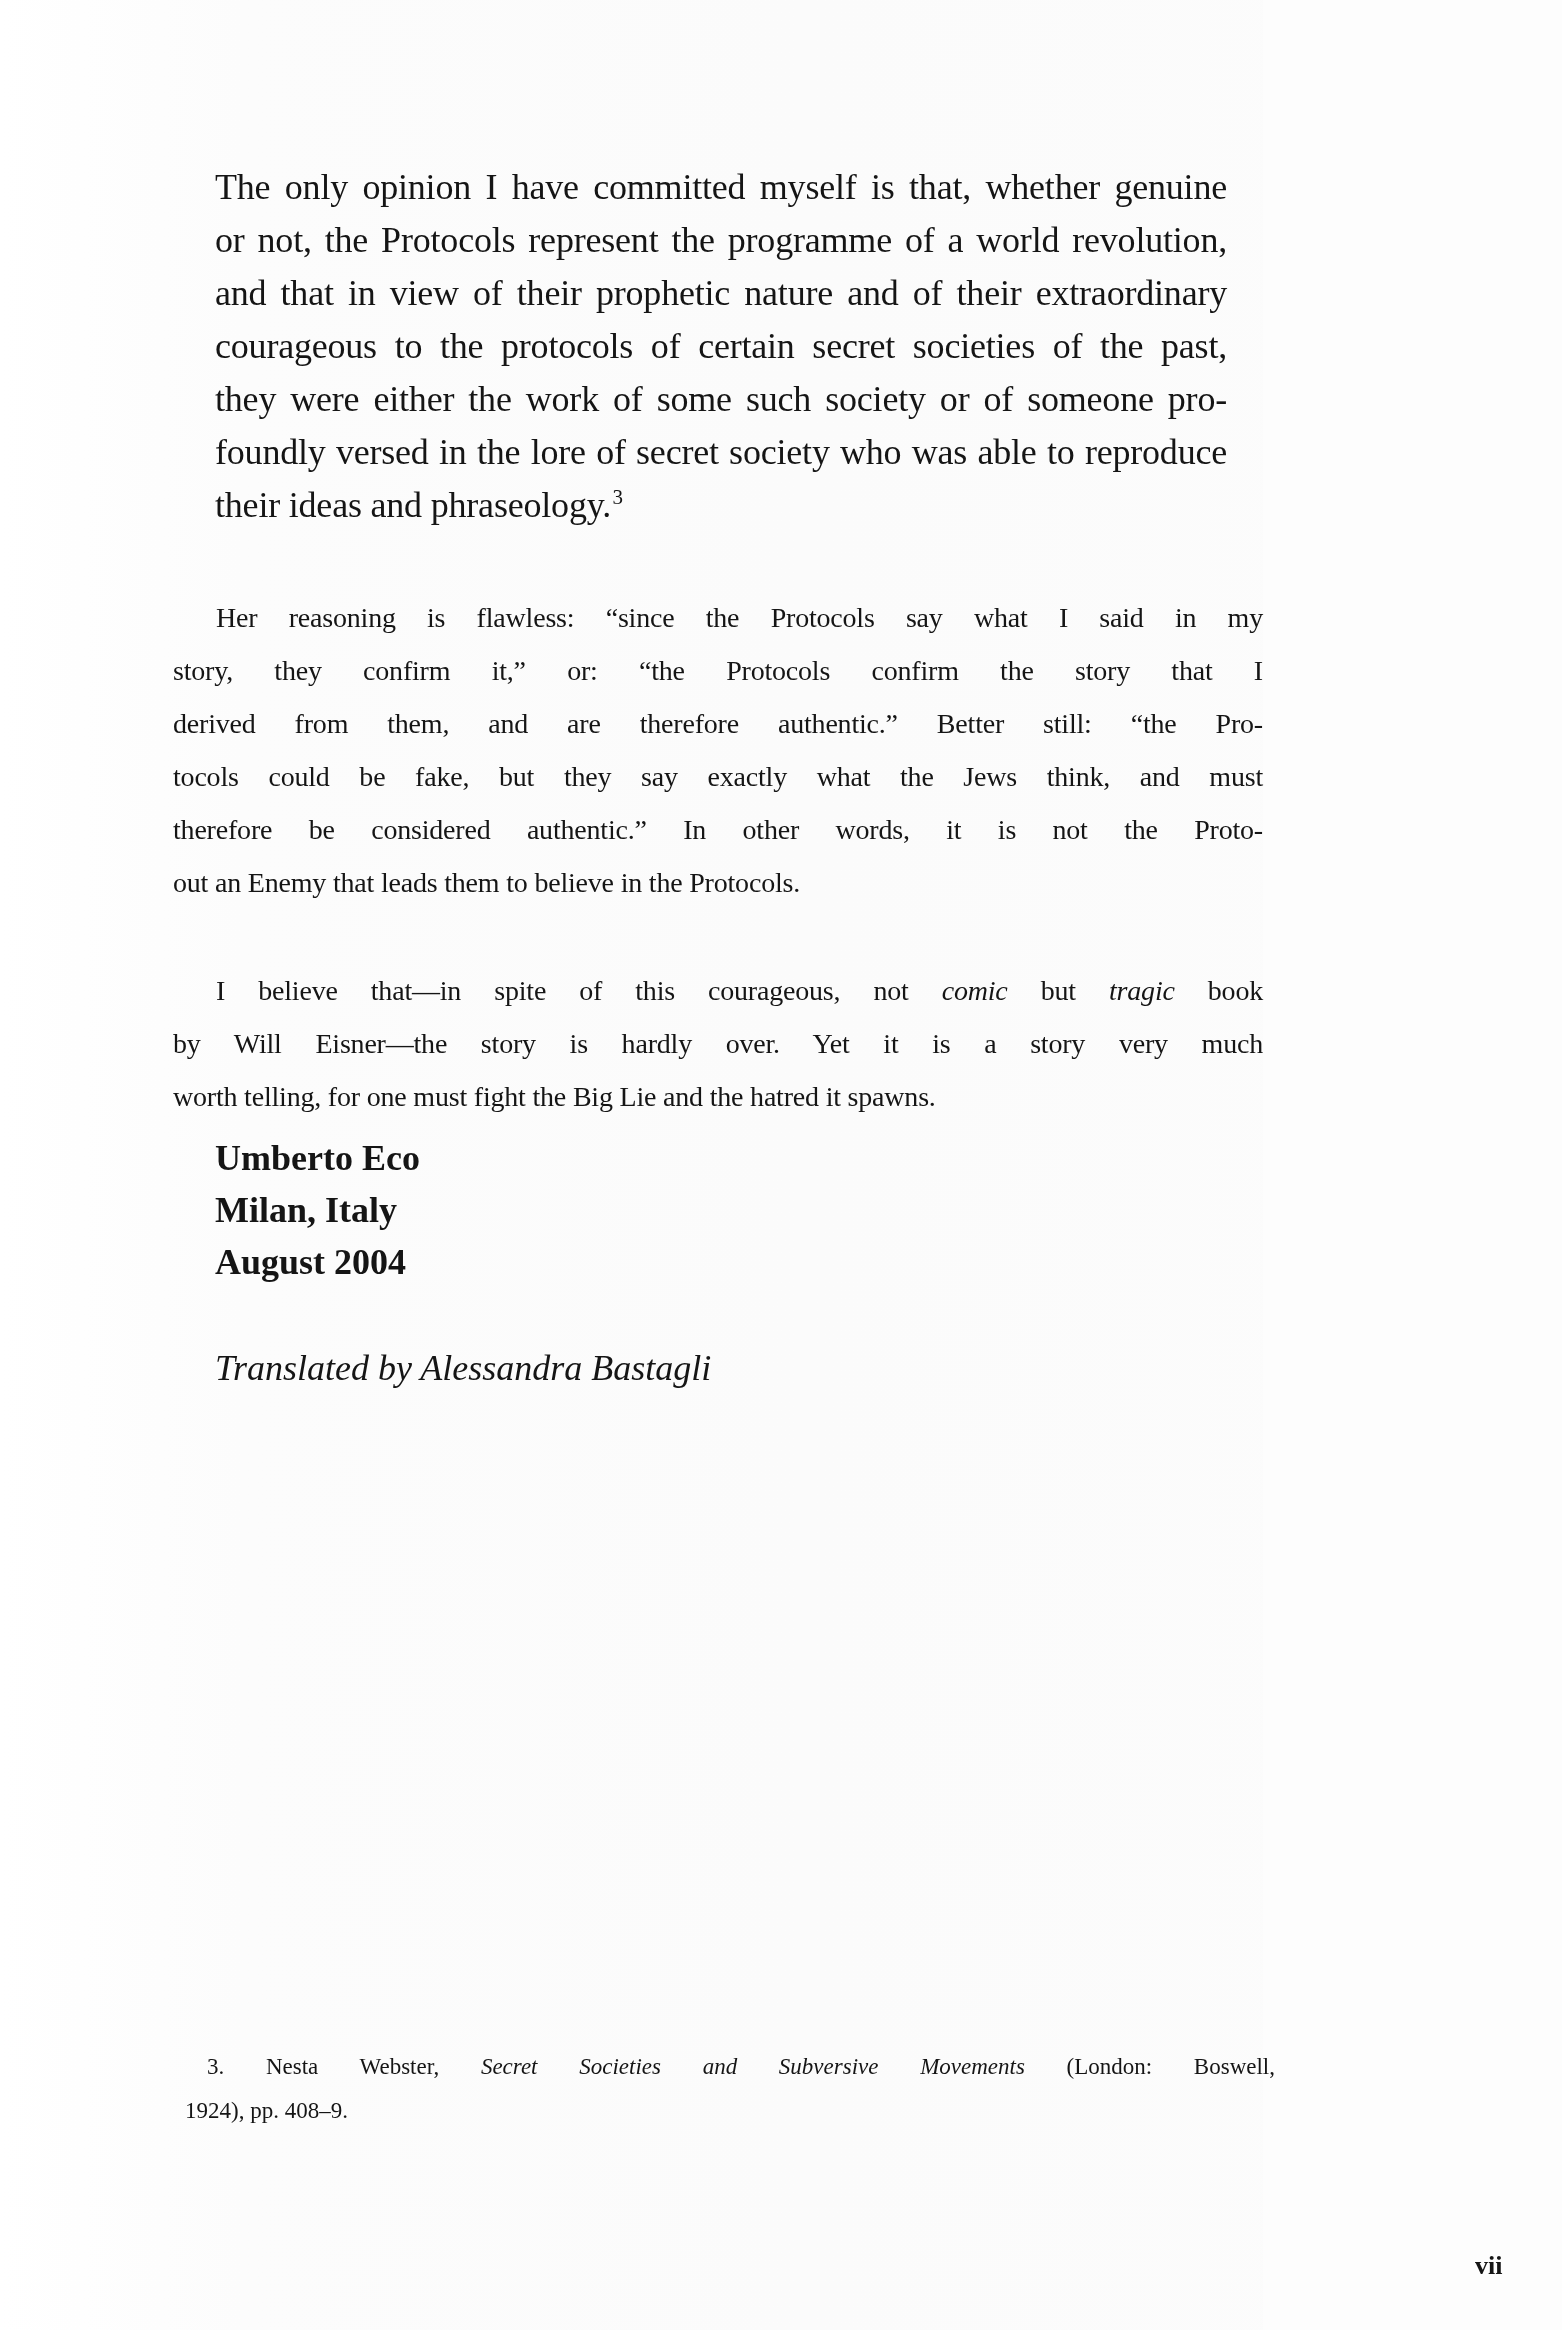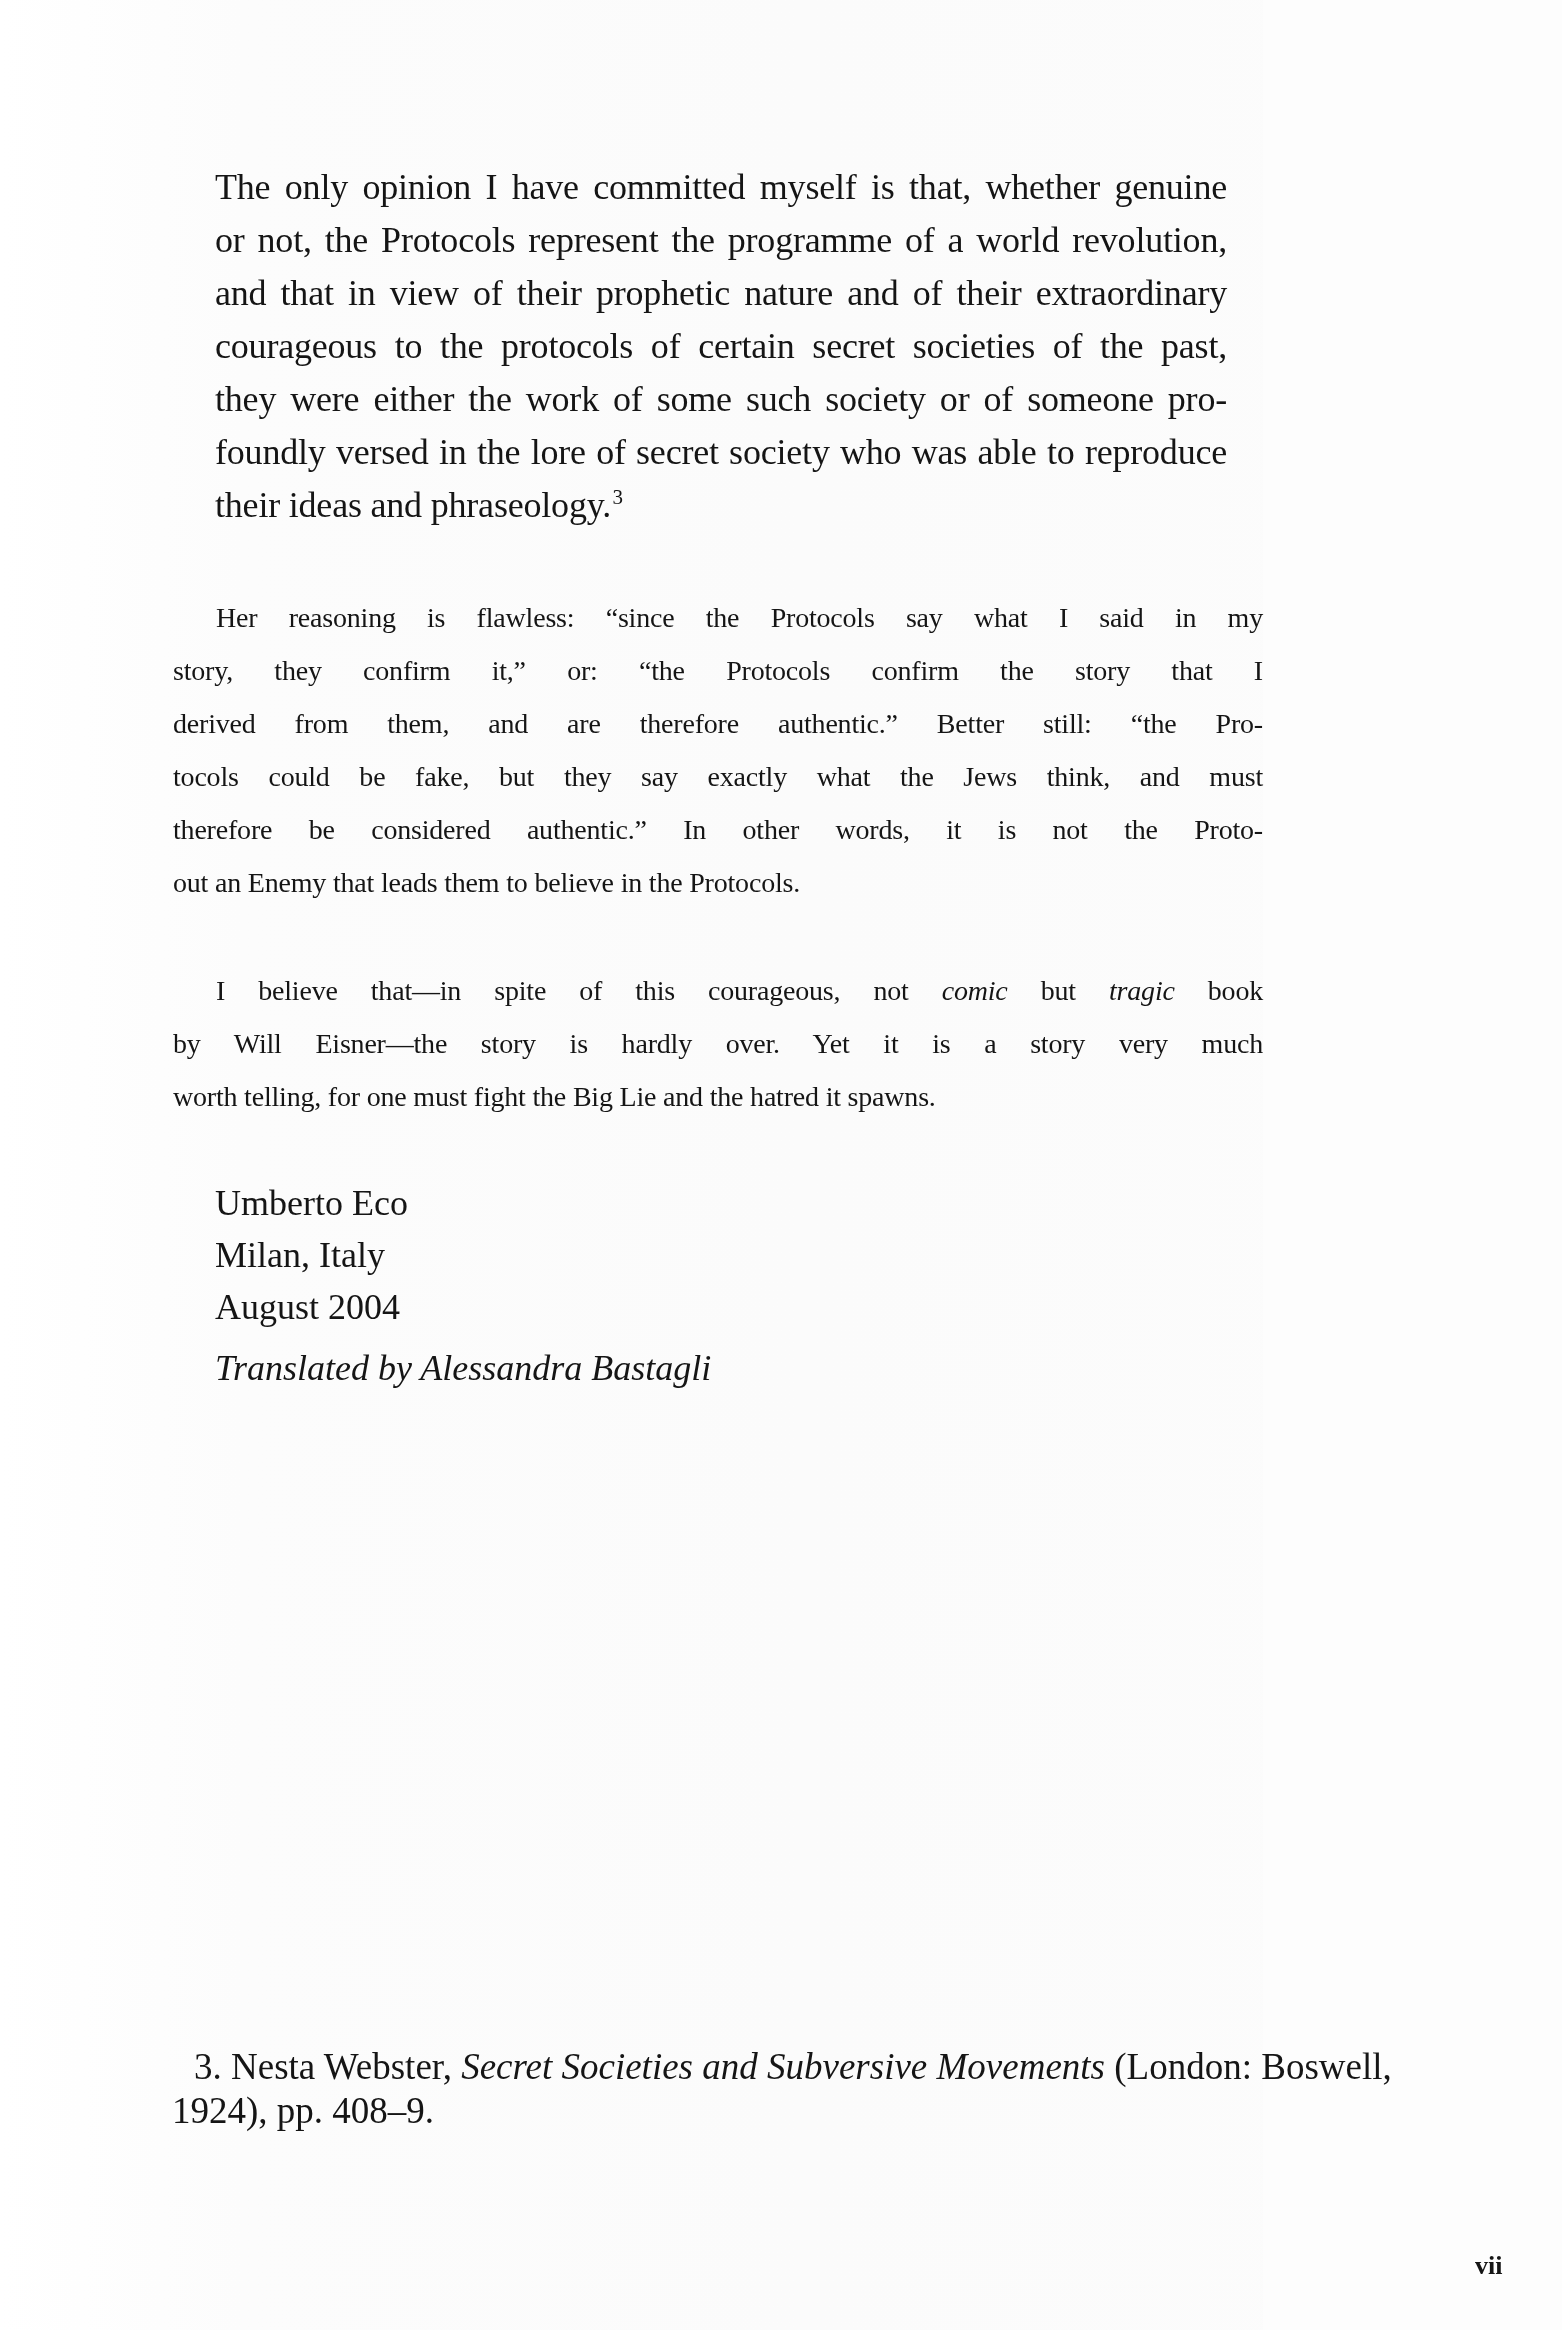--- a/index.html
+++ b/index.html
@@ -54,38 +54,39 @@
       font-size: 28px;
       line-height: 53px;
       letter-spacing: -0.2px;
     }
     .para1 { top: 591px; }
     .para2 { top: 964px; }
     .indent { padding-left: 43px; }
     .signature {
       position: absolute;
       left: 215px;
-      top: 1177px;
+      top: 1132px;
       font-size: 36px;
       line-height: 52px;
+      font-weight: bold;
     }
     .translator {
       position: absolute;
       left: 215px;
       top: 1344px;
       font-size: 36px;
       line-height: 48px;
       font-style: italic;
     }
     .footnote {
       position: absolute;
-      left: 172px;
+      left: 185px;
       top: 2045px;
       width: 1090px;
-      font-size: 37px;
+      font-size: 23px;
       line-height: 44px;
     }
     .footnote .fn-line1 {
       display: block;
       padding-left: 22px;
       white-space: nowrap;
       text-align: justify;
       text-align-last: justify;
     }
     .footnote .fn-line2 {

